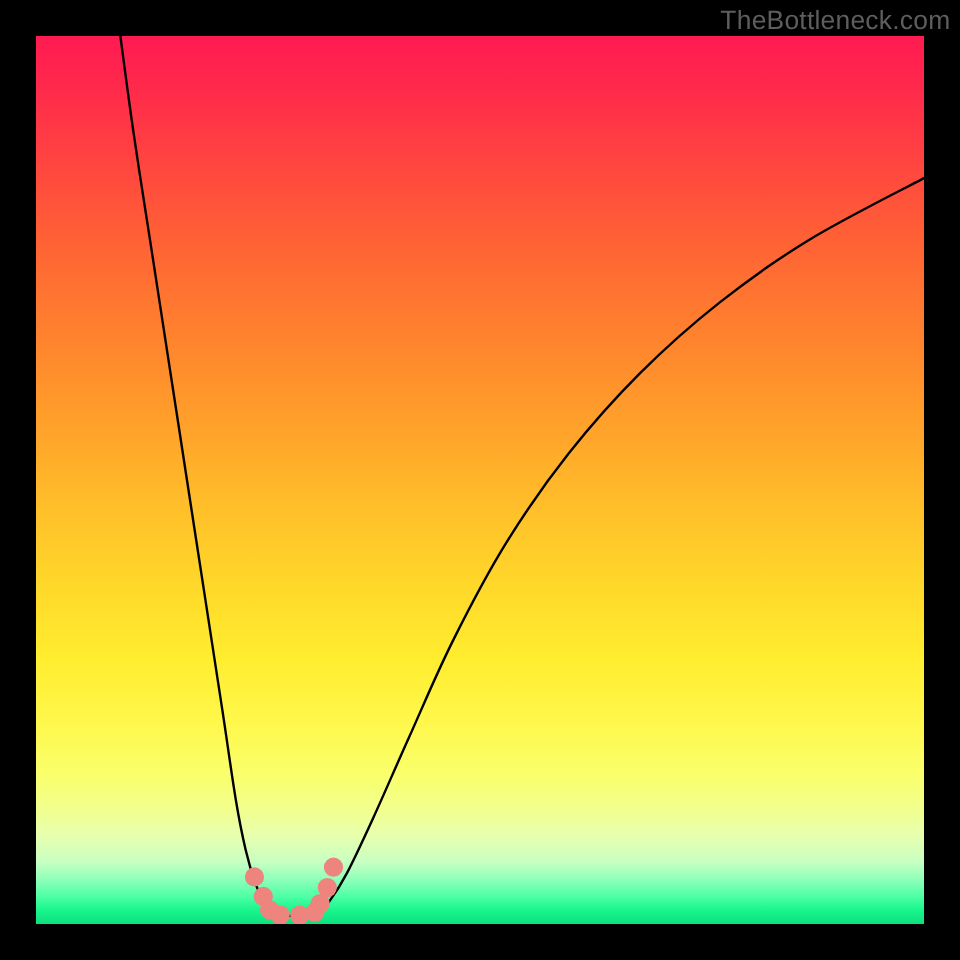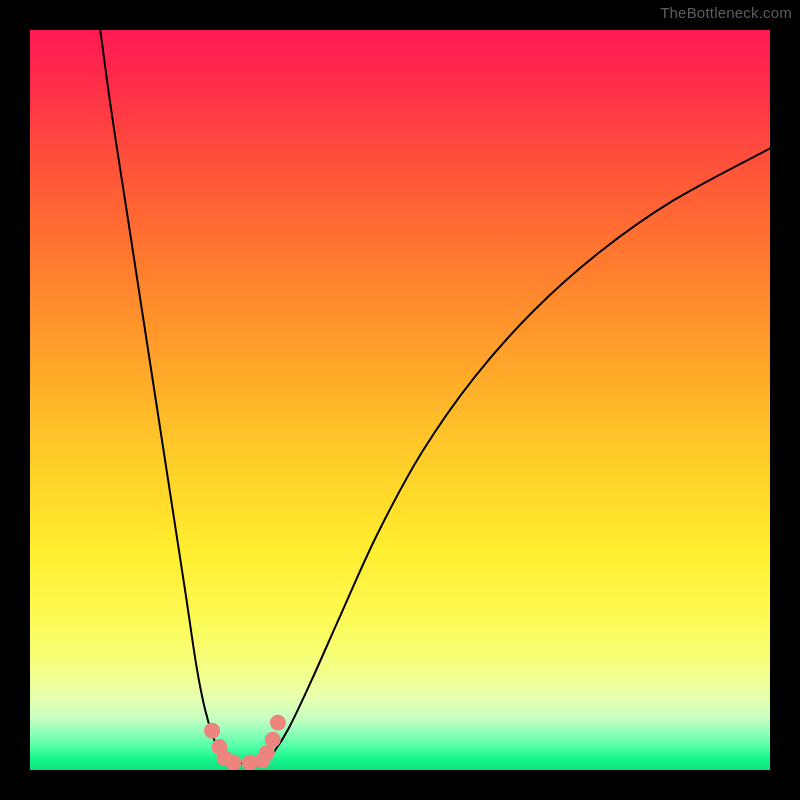--- a/index.html
+++ b/index.html
@@ -44,21 +44,21 @@
     left: 0;
     top: 0;
     width: 740px;
     height: 740px;
   }
   .watermark {
     position: absolute;
     top: 4px;
     right: 8px;
     color: #5e5e5e;
-    font-size: 15px;
+    font-size: 22px;
     letter-spacing: 0.2px;
     font-weight: 500;
     user-select: none;
     text-align: center;
   }
 </style>
 </head>
 <body>
 
 <div class="frame">

